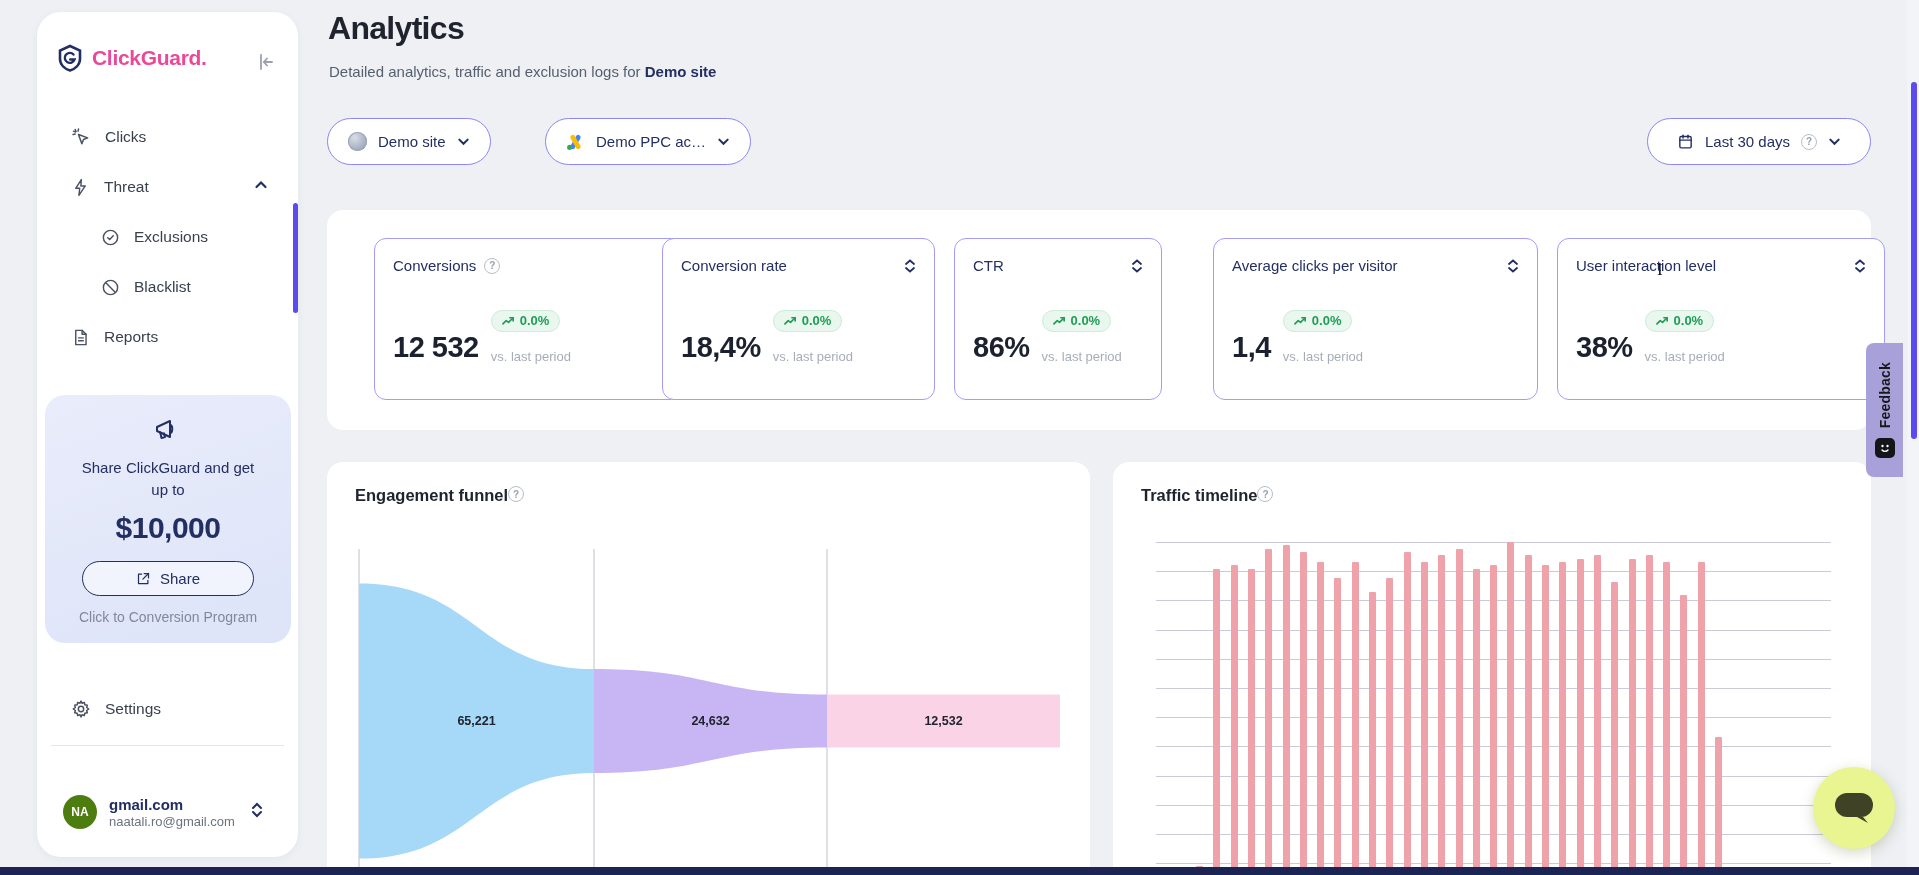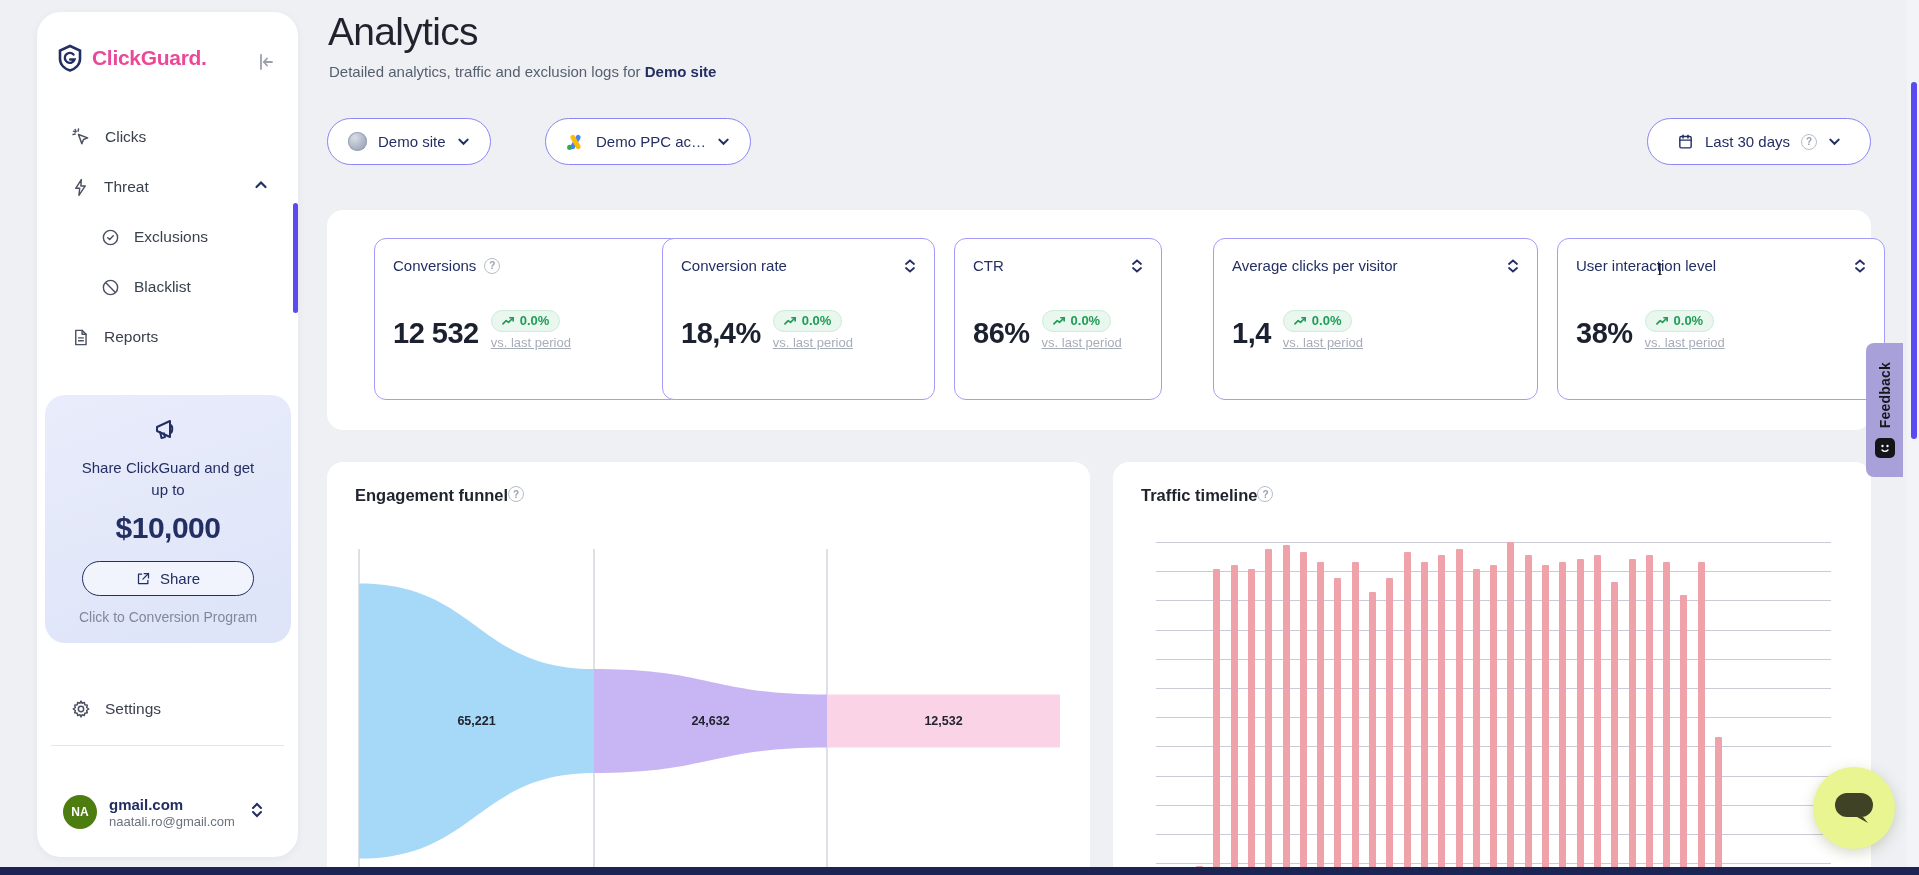--- a/index.html
+++ b/index.html
@@ -37,41 +37,41 @@
   .settings-row .nicon { color:#4b5160; display:flex; }
   .side-divider { position:absolute; left:14px; top:733px; width:233px; height:1px; background:#e4e6ec; }
   .user-row { position:absolute; left:0; top:770px; width:100%; height:60px; display:flex; align-items:center; padding-left:26px; cursor:pointer; }
   .avatar { width:34px; height:34px; border-radius:50%; background:#4d7c0f; color:#fff; display:flex; align-items:center; justify-content:center; font-size:12px; font-weight:700; }
   .user-texts { margin-left:12px; }
   .user-name { font-size:15px; font-weight:700; color:#232e63; }
   .user-email { font-size:13px; color:#6b7280; margin-top:1px; }
   .user-caret { position:absolute; right:34px; color:#232e63; }
 
   
-  .page-title { left:328px; top:10px; font-size:39px; font-weight:400; color:#1f232e; letter-spacing:-0.7px; }
+  .page-title { left:328px; top:10px; font-size:32px; font-weight:700; color:#1f232e; letter-spacing:-0.7px; }
   .page-subtitle { left:329px; top:63px; font-size:15px; color:#565f6e; }
   .page-subtitle b { color:#232e63; font-weight:700; }
 
   
   .pill { position:absolute; top:118px; height:47px; display:inline-flex; align-items:center; gap:11px; padding:0 20px;
     background:#fff; border:1px solid #8c85f4; border-radius:26px; color:#232e63; font-size:15px; font-weight:500; cursor:pointer; }
   .help-dot { width:16px; height:16px; border-radius:50%; border:1.5px solid #b8bec8; color:#9aa1ad; font-size:10px; display:flex; align-items:center; justify-content:center; font-weight:700; }
   .globe { width:19px; height:19px; border-radius:50%; background:radial-gradient(circle at 35% 30%, #d9dde6 0%, #aeb6c6 55%, #8d97ad 100%); box-shadow:inset 0 0 0 1px #9aa3b6; }
 
   
   .kpi-band { left:327px; top:210px; width:1544px; height:220px; background:#fff; border-radius:16px; }
   .kpi-card { position:absolute; top:28px; height:162px; background:#fff; border:1px solid #a49cf6; border-radius:12px; padding:18px 18px; }
   .kpi-head { display:flex; align-items:center; justify-content:space-between; }
   .kpi-title-wrap { display:flex; align-items:center; gap:8px; }
   .kpi-title { font-size:15px; color:#232e63; font-weight:500; }
   .kpi-sort { color:#232e63; cursor:pointer; display:flex; }
   .kpi-body { display:flex; align-items:flex-end; gap:12px; margin-top:36px; }
   .kpi-value { font-size:29px; font-weight:700; color:#1c2130; letter-spacing:-0.5px; }
   .kpi-badge { display:inline-flex; align-items:center; gap:5px; background:#e9f7ef; border:1px solid #cdecd9; color:#1f9d55; border-radius:13px; padding:2px 10px 3px; font-size:13px; font-weight:600; width:max-content; }
-  .kpi-compare { font-size:13px; color:#a7adb8; margin-top:3px;text-decoration:underline; }
+  .kpi-compare { font-size:13px; color:#a7adb8; margin-top:17px; }
 
   
   .chart-card { background:#fff; border-radius:16px; }
   .funnel-card { left:327px; top:462px; width:763px; height:438px; }
   .timeline-card { left:1113px; top:462px; width:758px; height:438px; }
   .chart-title-row { position:absolute; left:28px; top:24px; display:flex; align-items:flex-start; }
   .chart-title { font-size:16.5px; font-weight:700; color:#20242e; }
   .funnel-svg { position:absolute; left:0; top:0; }
   .tl-plot { position:absolute; left:0; top:0; width:100%; height:100%; overflow:hidden; }
   .tl-grid { position:absolute; height:1px; background:#c9ccd6; }

